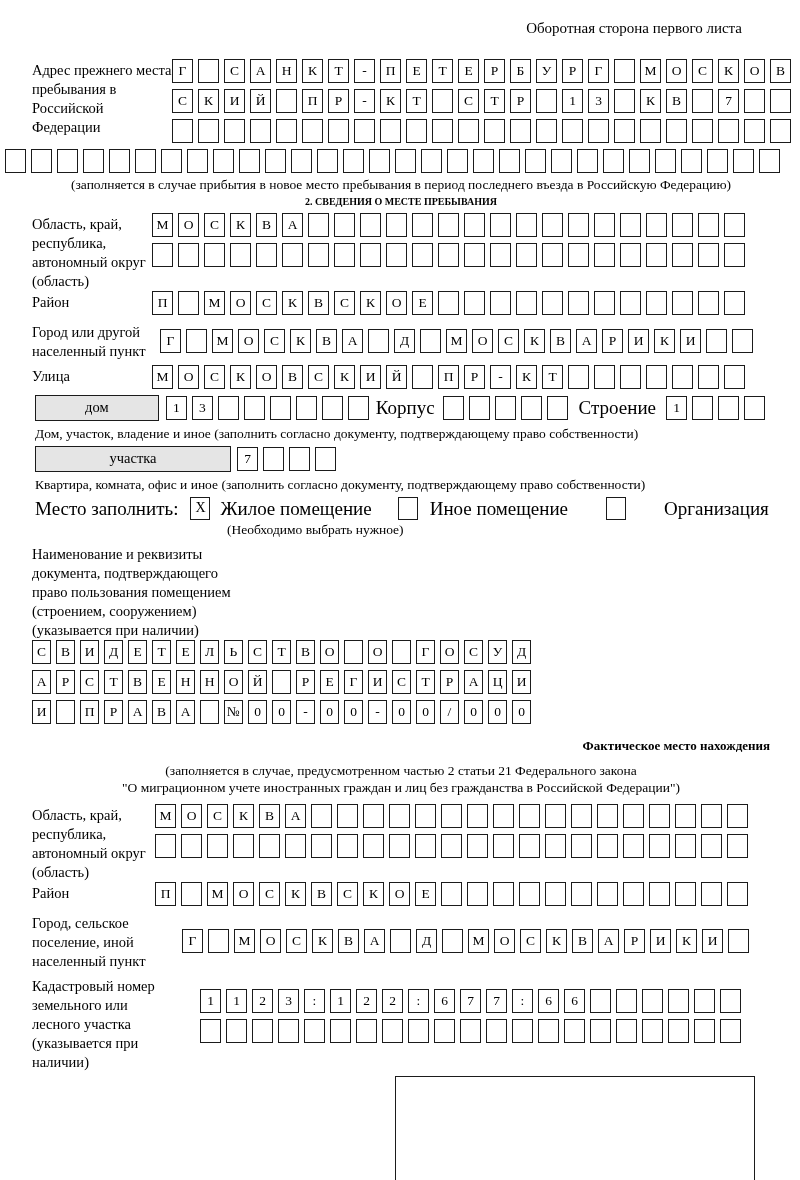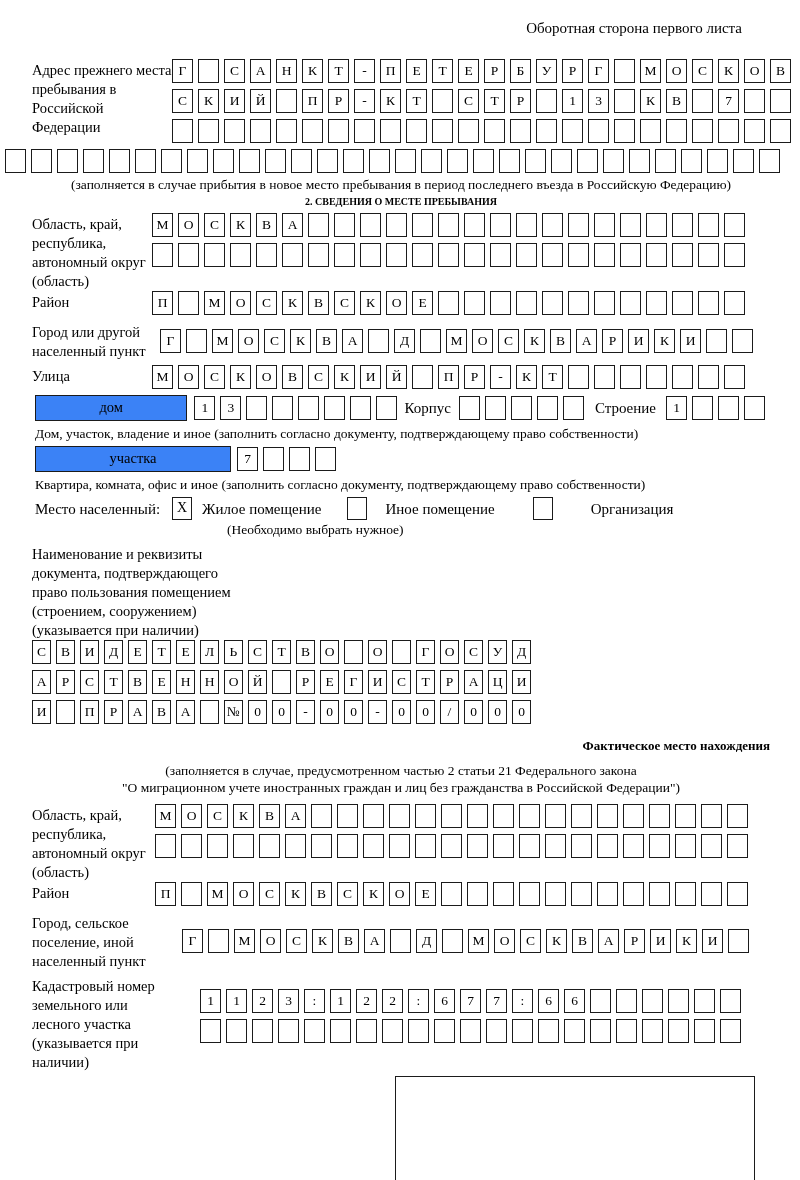--- a/index.html
+++ b/index.html
@@ -29,25 +29,25 @@
   .doc-cells .cell{width:19px;margin-right:5px;}
   .fullrow{margin-left:-27px;margin-bottom:2px;}
   .caption{font-size:13.5px;line-height:17px;}
   .caption.center{text-align:center;margin-bottom:3px;}
   .caption.indent{margin-left:3px;margin-bottom:4px;margin-top:1px;}
   .sec-title{text-align:center;font-weight:bold;font-size:10px;margin:2px 0 6px 0;}
   .sec-title3{text-align:right;font-weight:bold;font-size:13px;margin:8px 0 8px 0;}
   .inline-row{display:flex;align-items:center;white-space:nowrap;margin-left:3px;margin-bottom:4px;line-height:0;}
   .widebox{
     box-sizing:border-box;height:26px;border:1.6px solid #1b1b1b;
-    text-align:center;line-height:23px;font-size:14.5px;background:#3b82f6;
+    text-align:center;line-height:23px;font-size:14.5px;background:#e5e5e5;
   }
   .dombox{width:162px;margin-right:7px;}
   .kvbox{width:196px;margin-right:6px;}
-  .inline-label{font-size:15px;line-height:18px;}
+  .inline-label{font-size:19px;line-height:18px;}
   .chk{
     display:inline-block;box-sizing:border-box;width:20px;height:23px;
     border:1.6px solid #1b1b1b;text-align:center;line-height:20px;
     font-size:14px;background:#fff;vertical-align:middle;
   }
   .mesto{display:flex;align-items:center;margin-left:3px;margin-top:4px;margin-bottom:2px;}
   .mesto-note{font-size:13.5px;margin-left:195px;margin-bottom:5px;}
   .doc-field{margin-top:2px;flex-direction:column;}
   .cap2{text-align:center;font-size:13.5px;line-height:17px;}
   .kadastr-rows{margin-left:45px;margin-top:14px;}
@@ -120,25 +120,25 @@
   </div>
   <div class="caption indent">Дом, участок, владение и иное (заполнить согласно документу, подтверждающему право собственности)</div>
 
   <div class="inline-row">
     <div class="widebox kvbox">участка</div>
     <span class="cellrow" style="margin-bottom:0;"><span class="cell">7</span><span class="cell"></span><span class="cell"></span><span class="cell"></span></span>
   </div>
   <div class="caption indent">Квартира, комната, офис и иное (заполнить согласно документу, подтверждающему право собственности)</div>
 
   <div class="mesto">
-    <span class="inline-label">Место населенный:</span>
+    <span class="inline-label">Место заполнить:</span>
     <span class="chk" style="margin-left:12px;">X</span>
     <span class="inline-label" style="margin-left:10px;">Жилое помещение</span>
     <span class="chk" style="margin-left:26px;"></span>
-    <span class="inline-label" style="margin-left:18px;">Иное помещение</span>
+    <span class="inline-label" style="margin-left:12px;">Иное помещение</span>
     <span class="chk" style="margin-left:38px;"></span>
     <span class="inline-label" style="margin-left:38px;">Организация</span>
   </div>
   <div class="mesto-note">(Необходимо выбрать нужное)</div>
 
   <div class="field doc-field">
     <div class="label lw213">Наименование и реквизиты документа, подтверждающего право пользования помещением (строением, сооружением) (указывается при наличии)</div>
     <div class="rows doc-cells">
       <div class="cellrow"><span class="cell">С</span><span class="cell">В</span><span class="cell">И</span><span class="cell">Д</span><span class="cell">Е</span><span class="cell">Т</span><span class="cell">Е</span><span class="cell">Л</span><span class="cell">Ь</span><span class="cell">С</span><span class="cell">Т</span><span class="cell">В</span><span class="cell">О</span><span class="cell"></span><span class="cell">О</span><span class="cell"></span><span class="cell">Г</span><span class="cell">О</span><span class="cell">С</span><span class="cell">У</span><span class="cell">Д</span></div>
       <div class="cellrow"><span class="cell">А</span><span class="cell">Р</span><span class="cell">С</span><span class="cell">Т</span><span class="cell">В</span><span class="cell">Е</span><span class="cell">Н</span><span class="cell">Н</span><span class="cell">О</span><span class="cell">Й</span><span class="cell"></span><span class="cell">Р</span><span class="cell">Е</span><span class="cell">Г</span><span class="cell">И</span><span class="cell">С</span><span class="cell">Т</span><span class="cell">Р</span><span class="cell">А</span><span class="cell">Ц</span><span class="cell">И</span></div>

